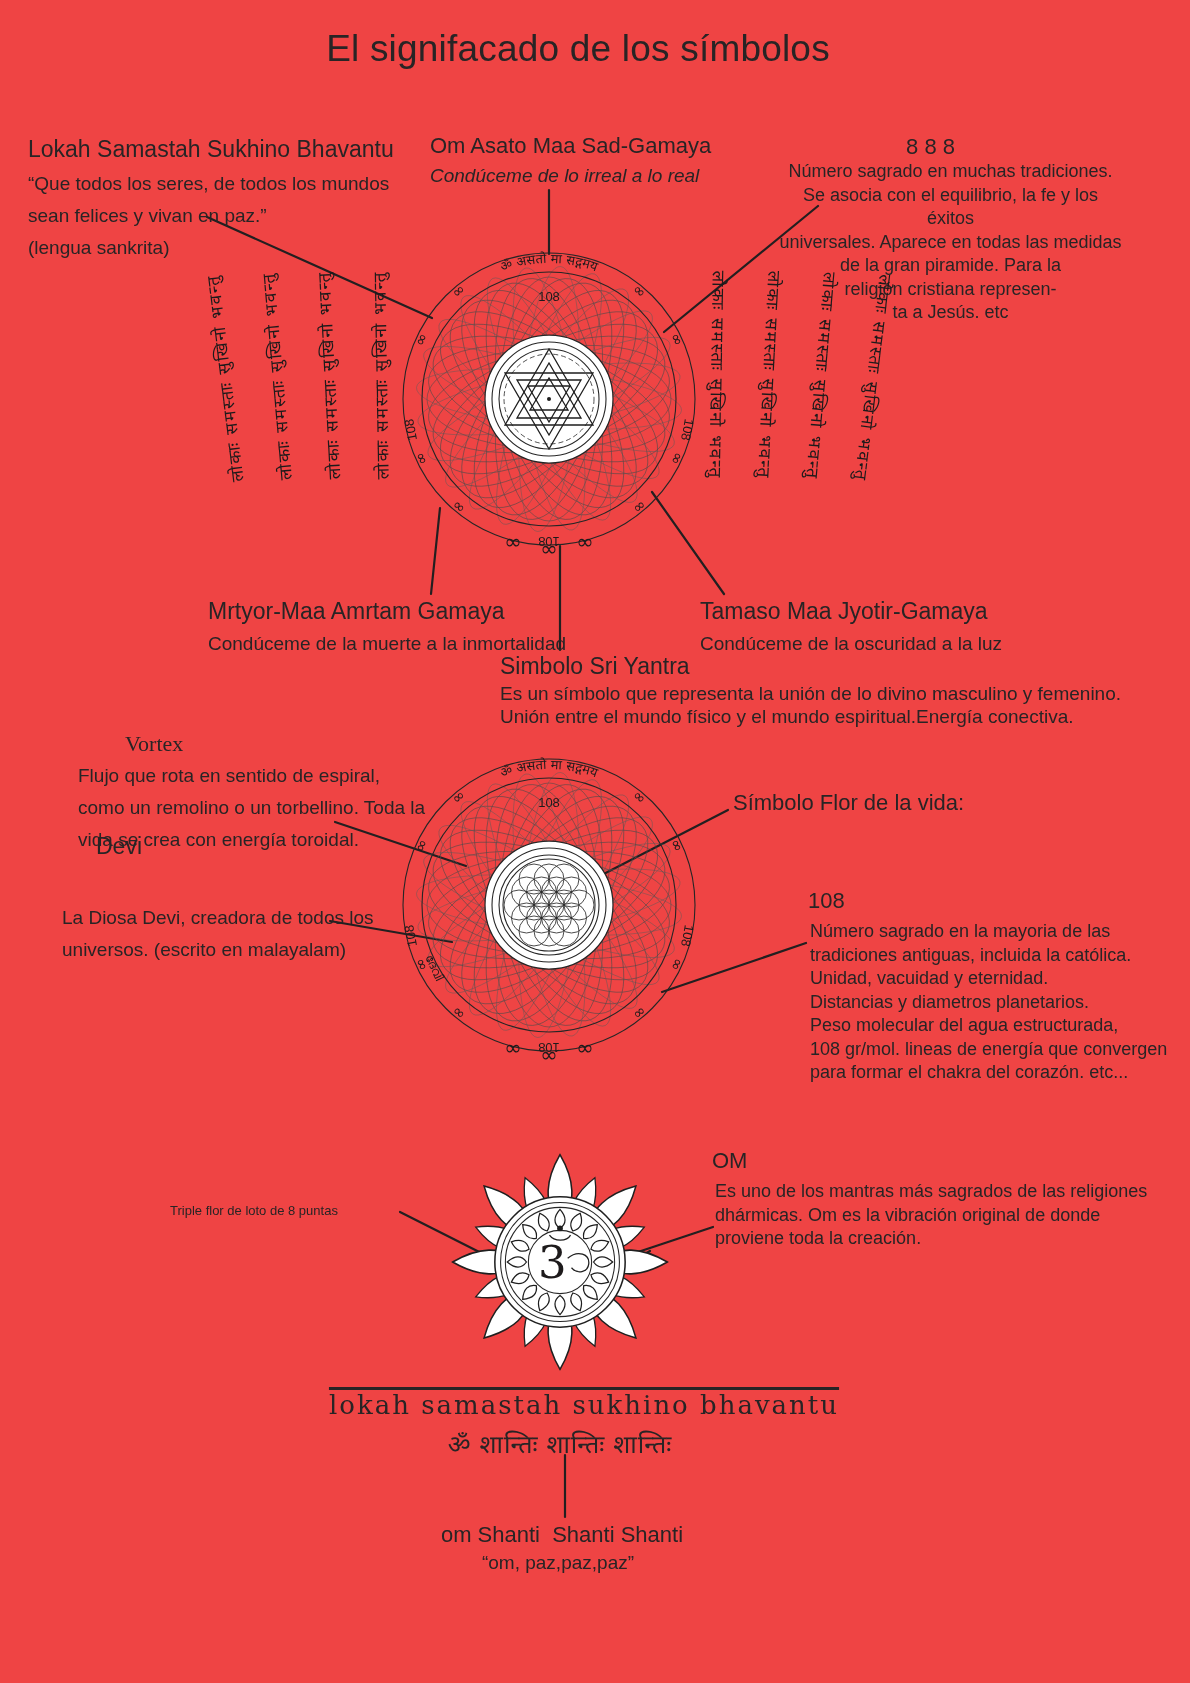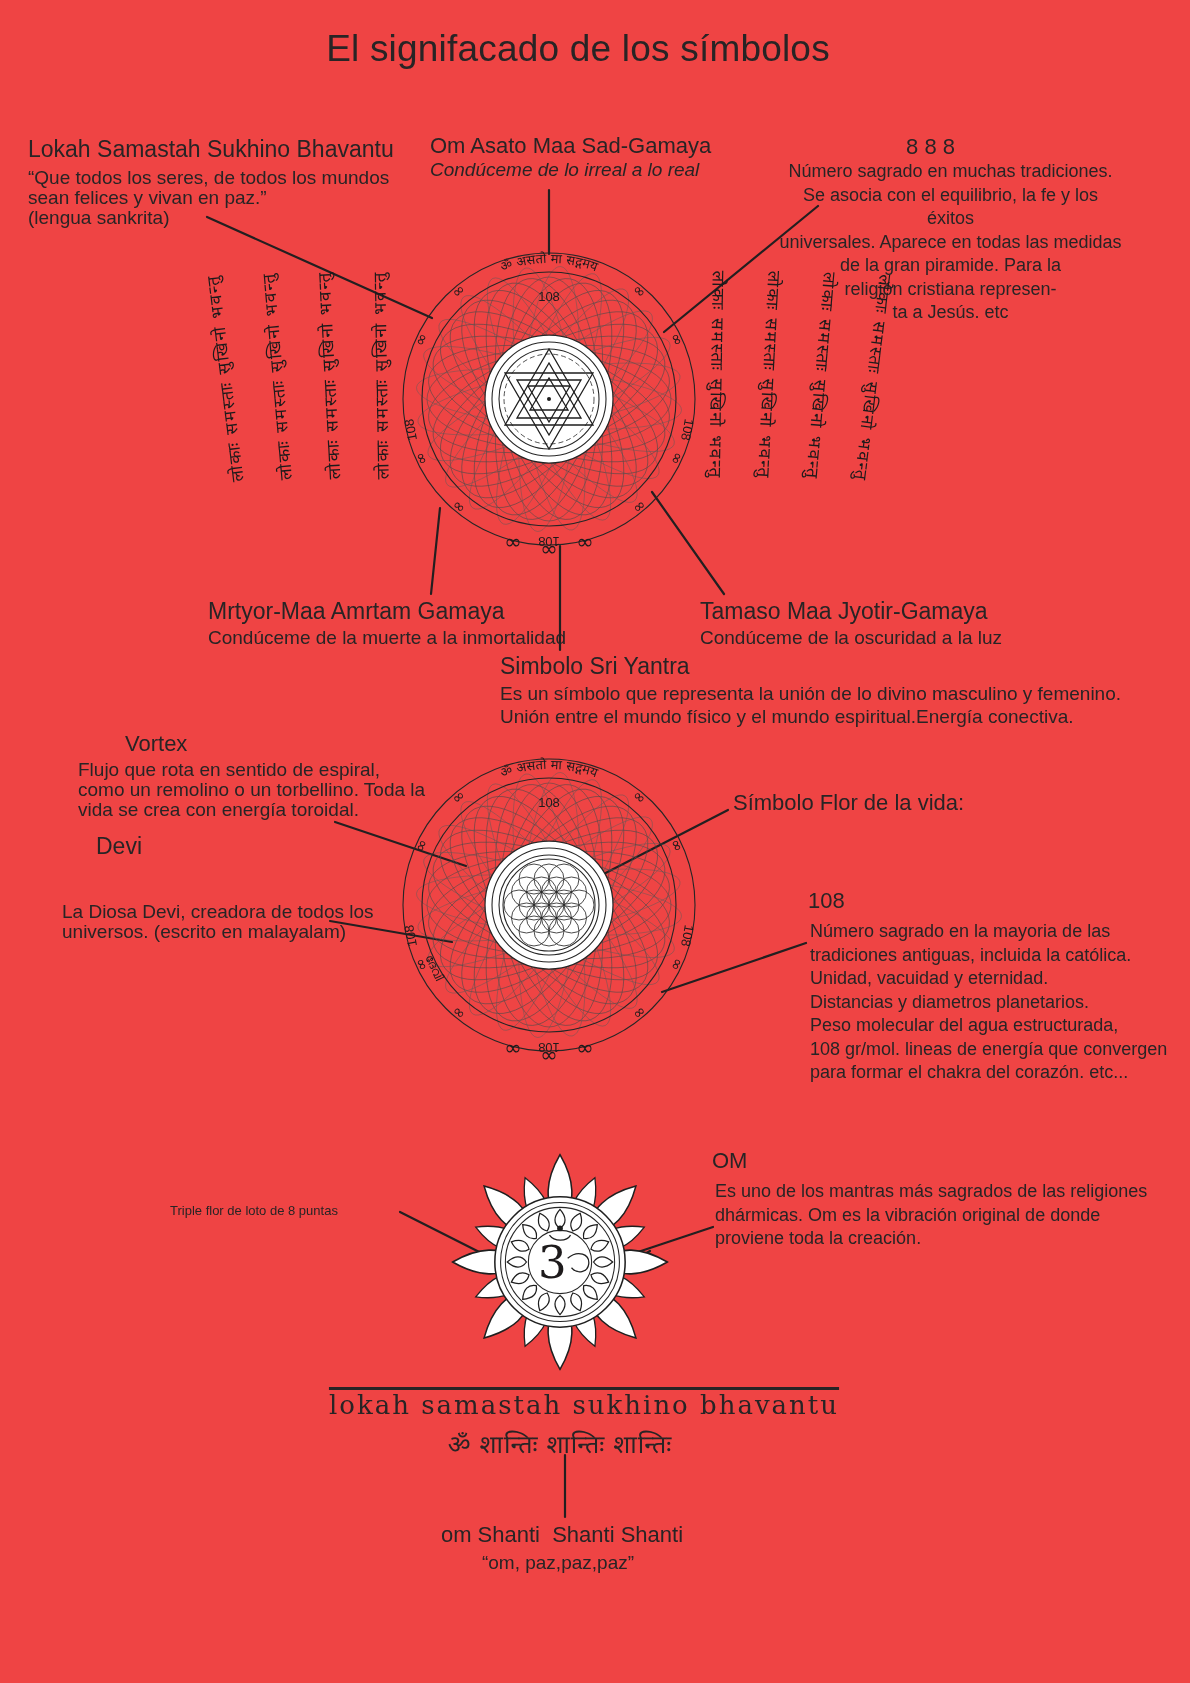--- a/index.html
+++ b/index.html
@@ -2,21 +2,21 @@
 <html><head>
 <meta charset="utf-8">
 <style>
   html,body{margin:0;padding:0;background:#e8e8e8;}
   .page{position:relative;width:1190px;height:1683px;margin:0 auto;background:#ef4444;
         font-family:"Liberation Sans",sans-serif;color:#282425;overflow:hidden;}
   .abs{position:absolute;}
   .h1{font-size:37px;letter-spacing:.2px;}
   .hd{font-size:23px;}
   .hd2{font-size:22px;}
-  .bd{font-size:19px;line-height:20px;white-space:pre-line;}
+  .bd{font-size:19px;line-height:32px;white-space:pre-line;}
   .bd-sm{font-size:18px;line-height:23.5px;white-space:pre-line;}
   .ctr{transform:translateX(-50%);}
   .overline-mantra{font-family:"DejaVu Serif",serif;font-size:26px;letter-spacing:2px;
         text-decoration:overline;text-decoration-thickness:2.5px;}
   .dev{font-size:25px;letter-spacing:1px;}
   .col{position:absolute;width:300px;height:24px;font-size:17px;letter-spacing:2px;
        text-align:center;transform-origin:center;white-space:nowrap;color:#1d1a1b;}
   svg text{fill:#1d1a1b;}
   .th{fill:none;stroke:#4a4a4a;stroke-width:.55;}
   .th2{fill:none;stroke:#5a5a5a;stroke-width:.45;}
@@ -152,21 +152,21 @@
   <div class="abs hd" style="left:208px;top:598px;">Mrtyor-Maa Amrtam Gamaya</div>
   <div class="abs bd" style="left:208px;top:628px;">Condúceme de la muerte a la inmortalidad</div>
 
   <div class="abs hd" style="left:700px;top:598px;">Tamaso Maa Jyotir-Gamaya</div>
   <div class="abs bd" style="left:700px;top:628px;">Condúceme de la oscuridad a la luz</div>
 
   <div class="abs hd" style="left:500px;top:653px;">Simbolo Sri Yantra</div>
   <div class="abs bd" style="left:500px;top:682px;line-height:23px;">Es un símbolo que representa la unión de lo divino masculino y femenino.
 Unión entre el mundo físico y el mundo espiritual.Energía conectiva.</div>
 
-  <div class="abs hd2" style="left:125px;top:731px;">Vortex</div>
+  <div class="abs hd2" style="left:125px;top:731px;font-family:Liberation Serif, serif;">Vortex</div>
   <div class="abs bd" style="left:78px;top:760px;"> Flujo que rota en sentido de espiral,
 como un remolino o un torbellino. Toda la
 vida se crea con energía toroidal.</div>
 
   <div class="abs hd2" style="left:733px;top:790px;">Símbolo Flor de la vida:</div>
 
   <div class="abs hd" style="left:62px;top:833px;margin-left:34px;">Devi</div>
   <div class="abs bd" style="left:62px;top:902px;">La Diosa Devi, creadora de todos los
 universos. (escrito en  malayalam)</div>
 

